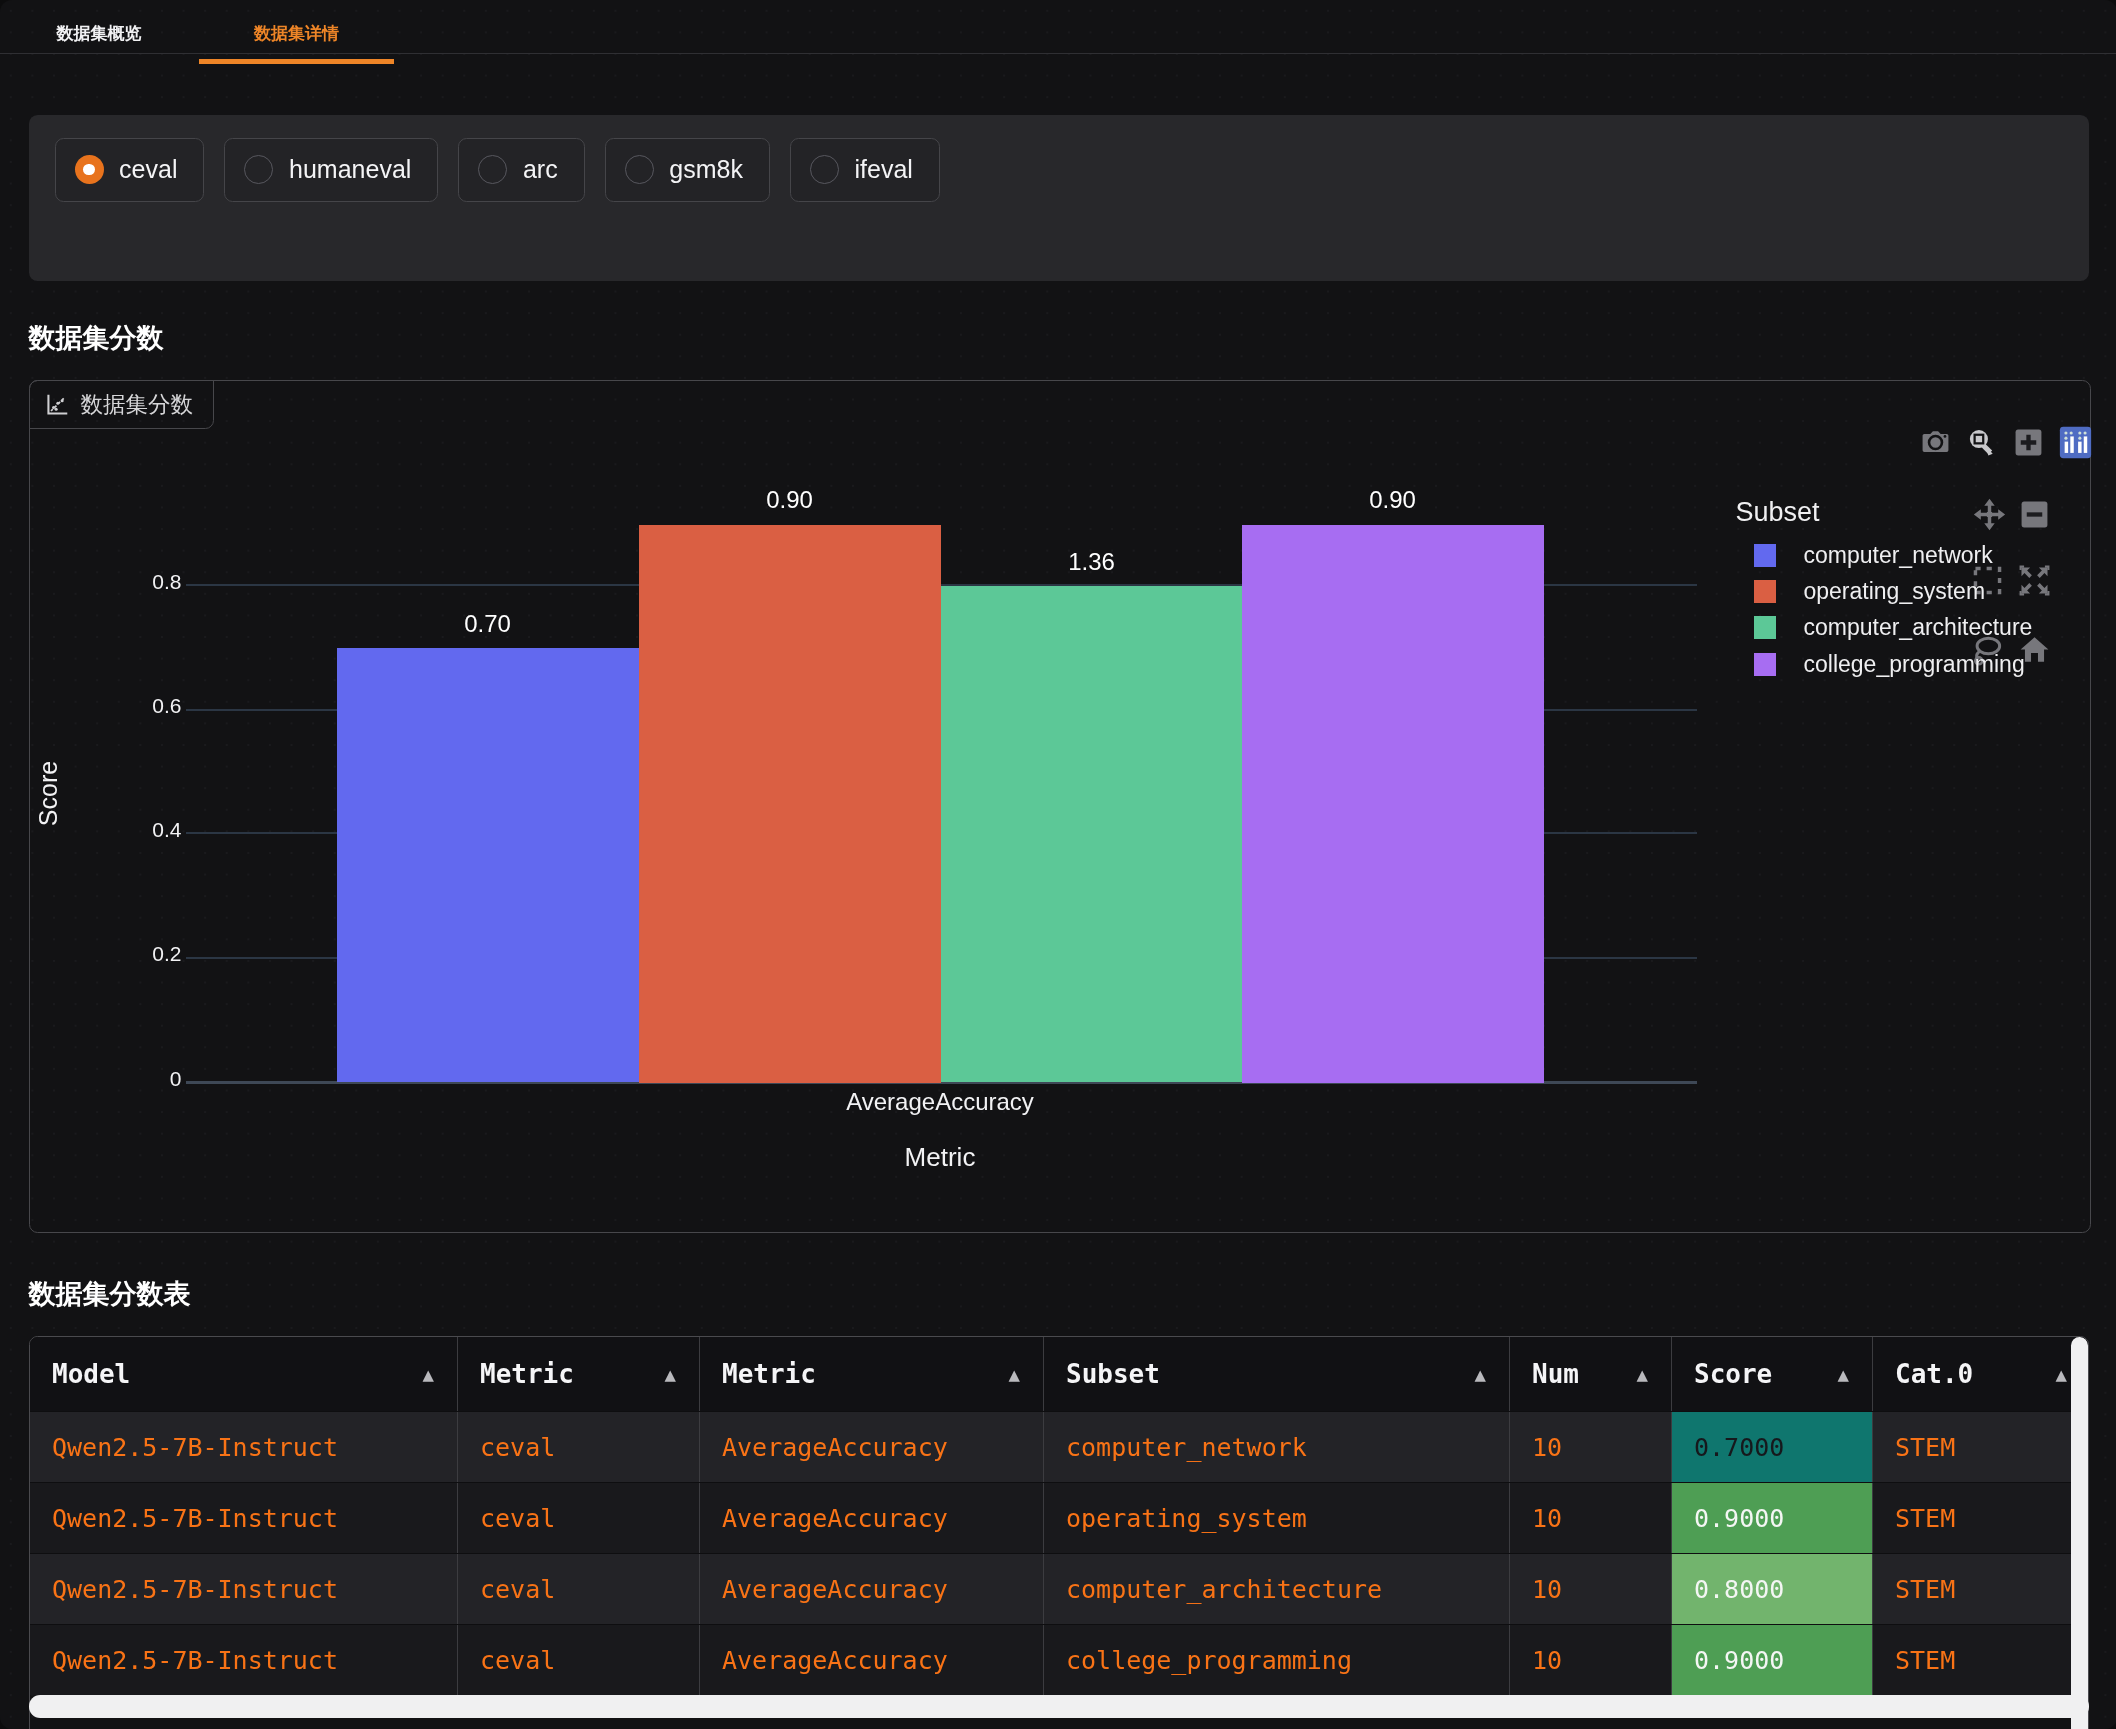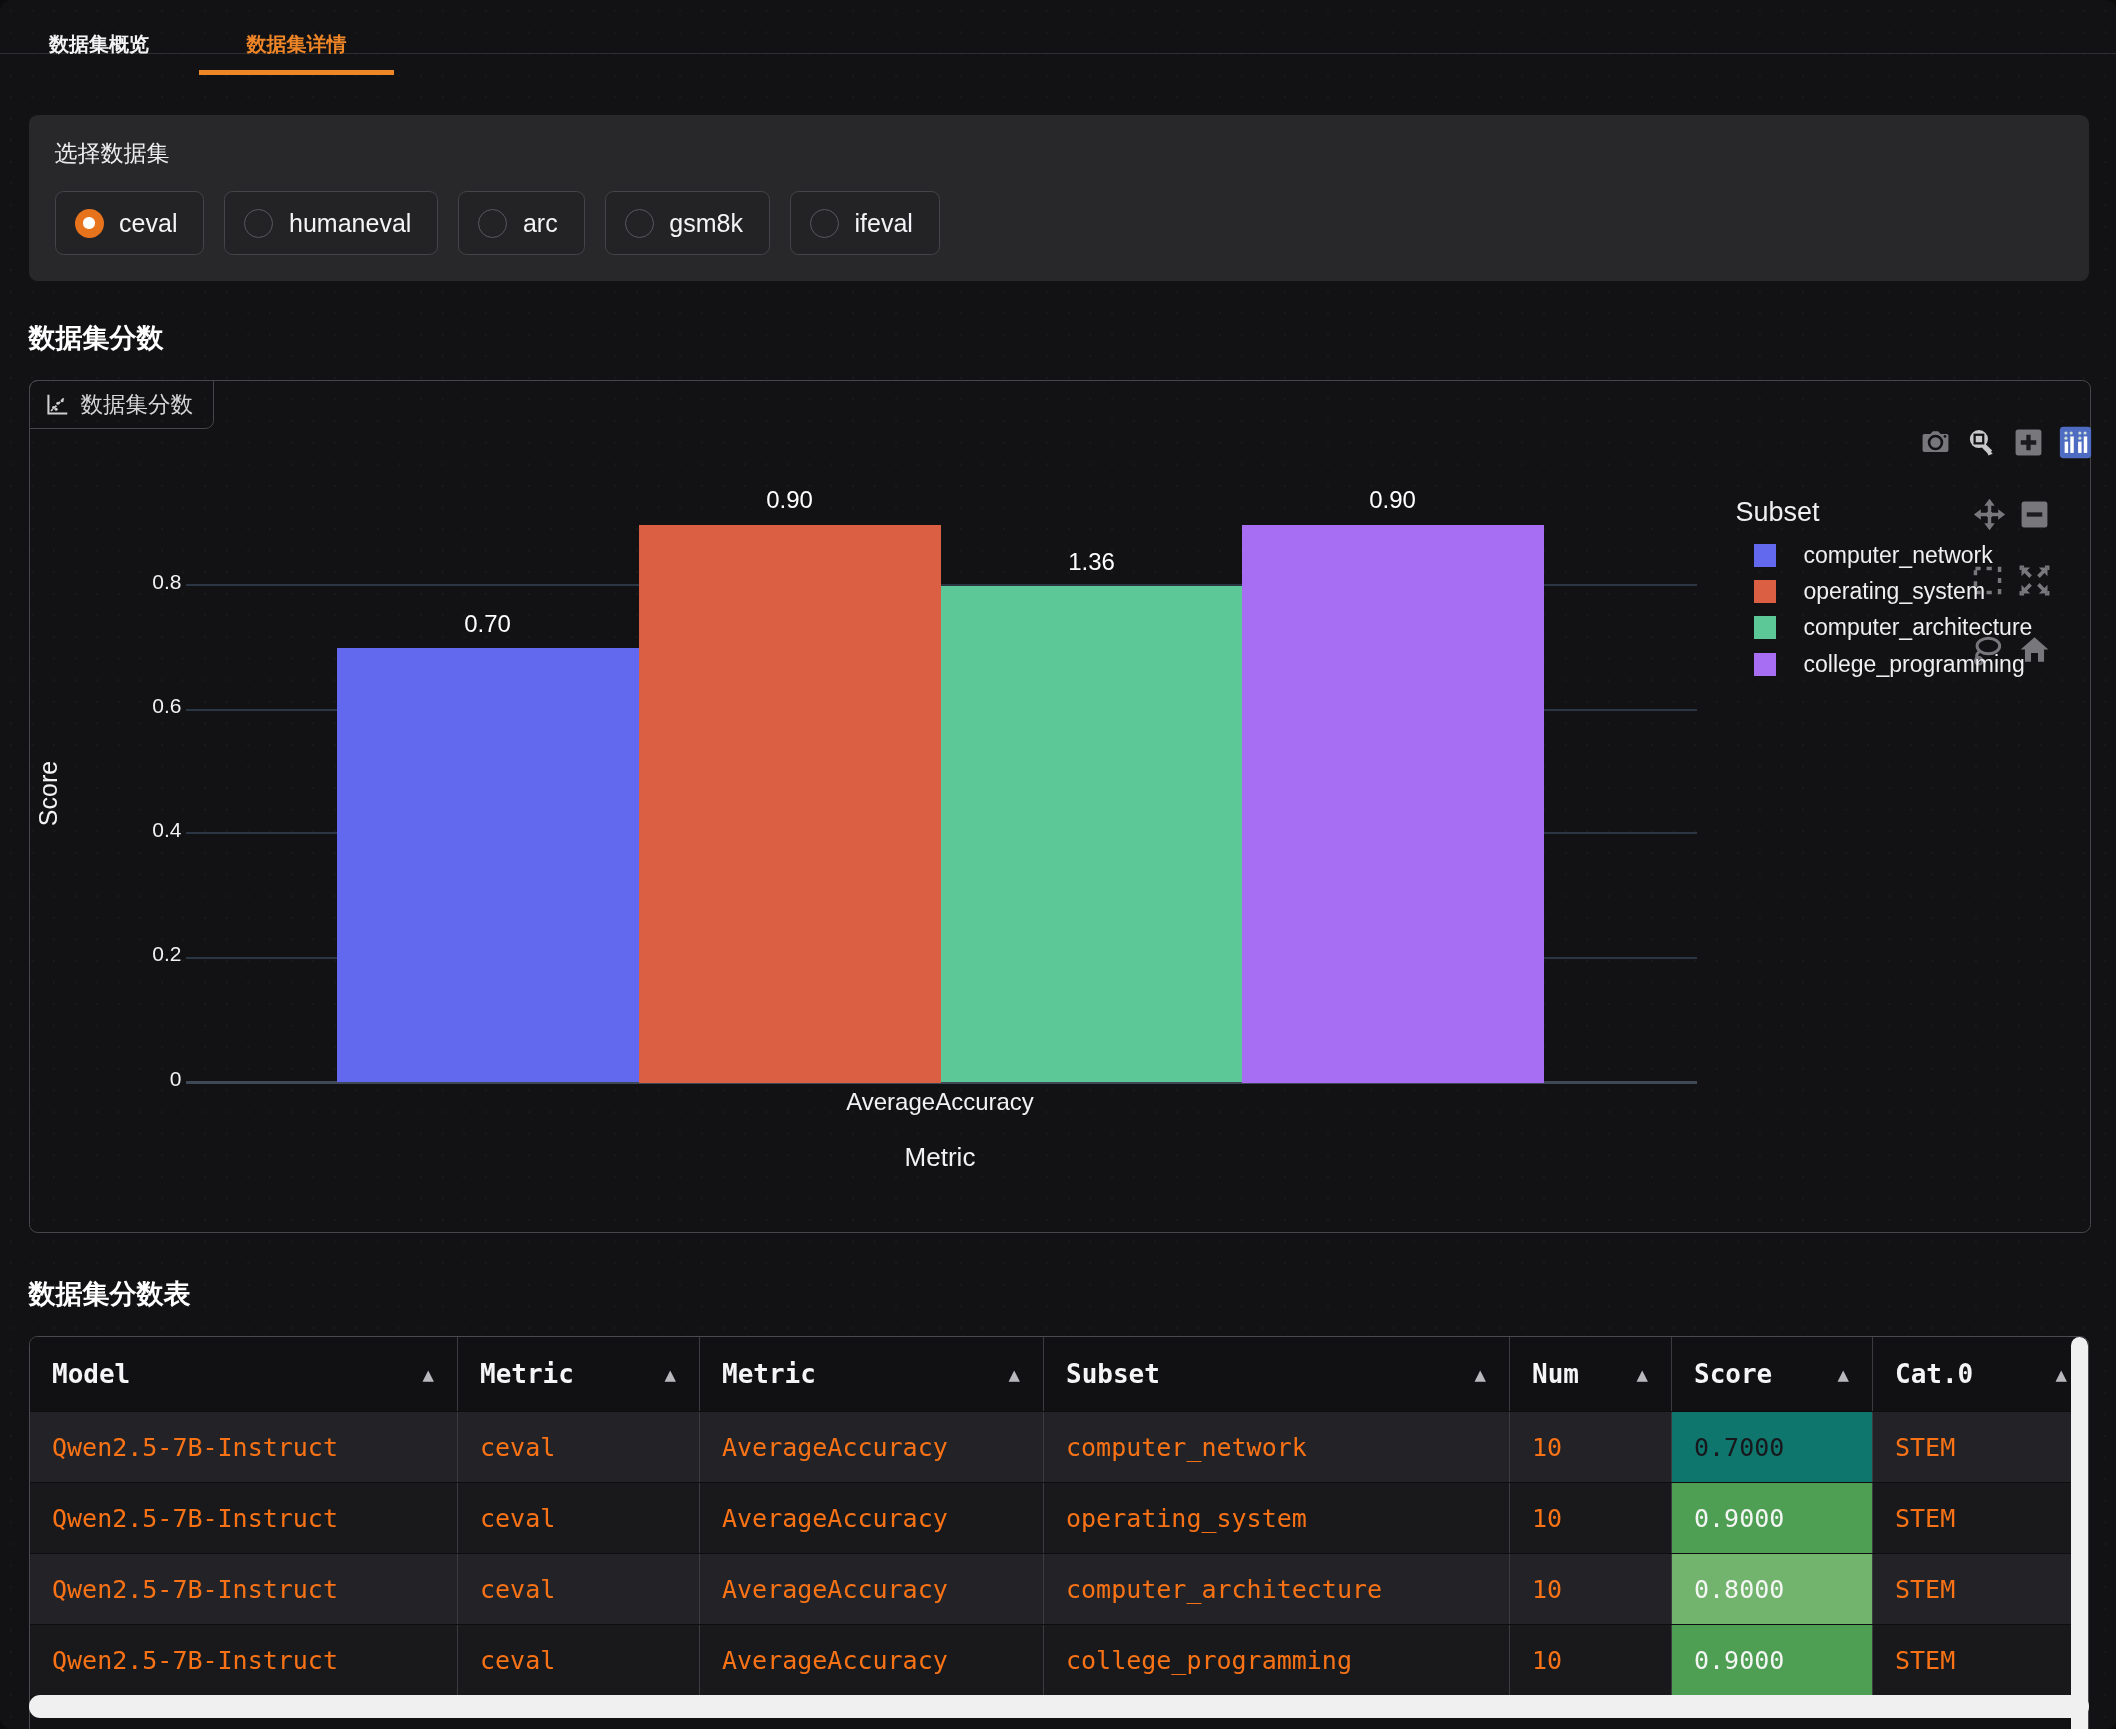--- a/index.html
+++ b/index.html
@@ -9,22 +9,22 @@
     position:relative; width:2117px; height:1729px; overflow:hidden;
     background-color:#121214;
     background-image: radial-gradient(#1a1a1d 1.3px, transparent 1.3px);
     background-size: 21.6px 21.6px;
     border-radius:12px;
     color:#f2f2f4;
   }
 
   
   .tabbar { position:relative; height:54px; border-bottom:0.9px solid #2f2f33; }
-  .tab { position:absolute; top:16px; height:56px; display:flex; align-items:center; justify-content:center;
-         font-size:20px; font-weight:600; cursor:pointer; }
+  .tab { position:absolute; top:5px; height:56px; display:flex; align-items:center; justify-content:center;
+         font-size:17px; font-weight:600; cursor:pointer; }
   .tab-overview { left:30px; width:138px; color:#f2f2f4; }
   .tab-details  { left:199px; width:195px; color:#ee8527; }
   .tab-details::after { content:""; position:absolute; left:0; right:0; bottom:-2.6px; height:4.3px; background:#ee8527; }
 
   
   .selector-panel { position:absolute; left:28.5px; top:115px; width:2060px; height:166px;
                     background:#28282b; border-radius:8.6px; padding:22.5px 26px; }
   .selector-label { font-size:23px; color:#ededef; margin-bottom:22.5px; }
   .radio-row { display:flex; gap:20px; }
   .radio-btn { display:flex; align-items:center; gap:15.6px; height:64px; padding:0 26px 0 19px;
@@ -96,21 +96,20 @@
 <body>
 
 <div id="app">
 
   <div class="tabbar">
     <div class="tab tab-overview">数据集概览</div>
     <div class="tab tab-details">数据集详情</div>
   </div>
 
   <div class="selector-panel">
-    <div class="selector-label">选择数据集</div>
     <div class="radio-row">
       <div class="radio-btn">
         <span class="radio-circle checked"></span>
         <span>ceval</span>
       </div>
       <div class="radio-btn">
         <span class="radio-circle"></span>
         <span>humaneval</span>
       </div>
       <div class="radio-btn">

